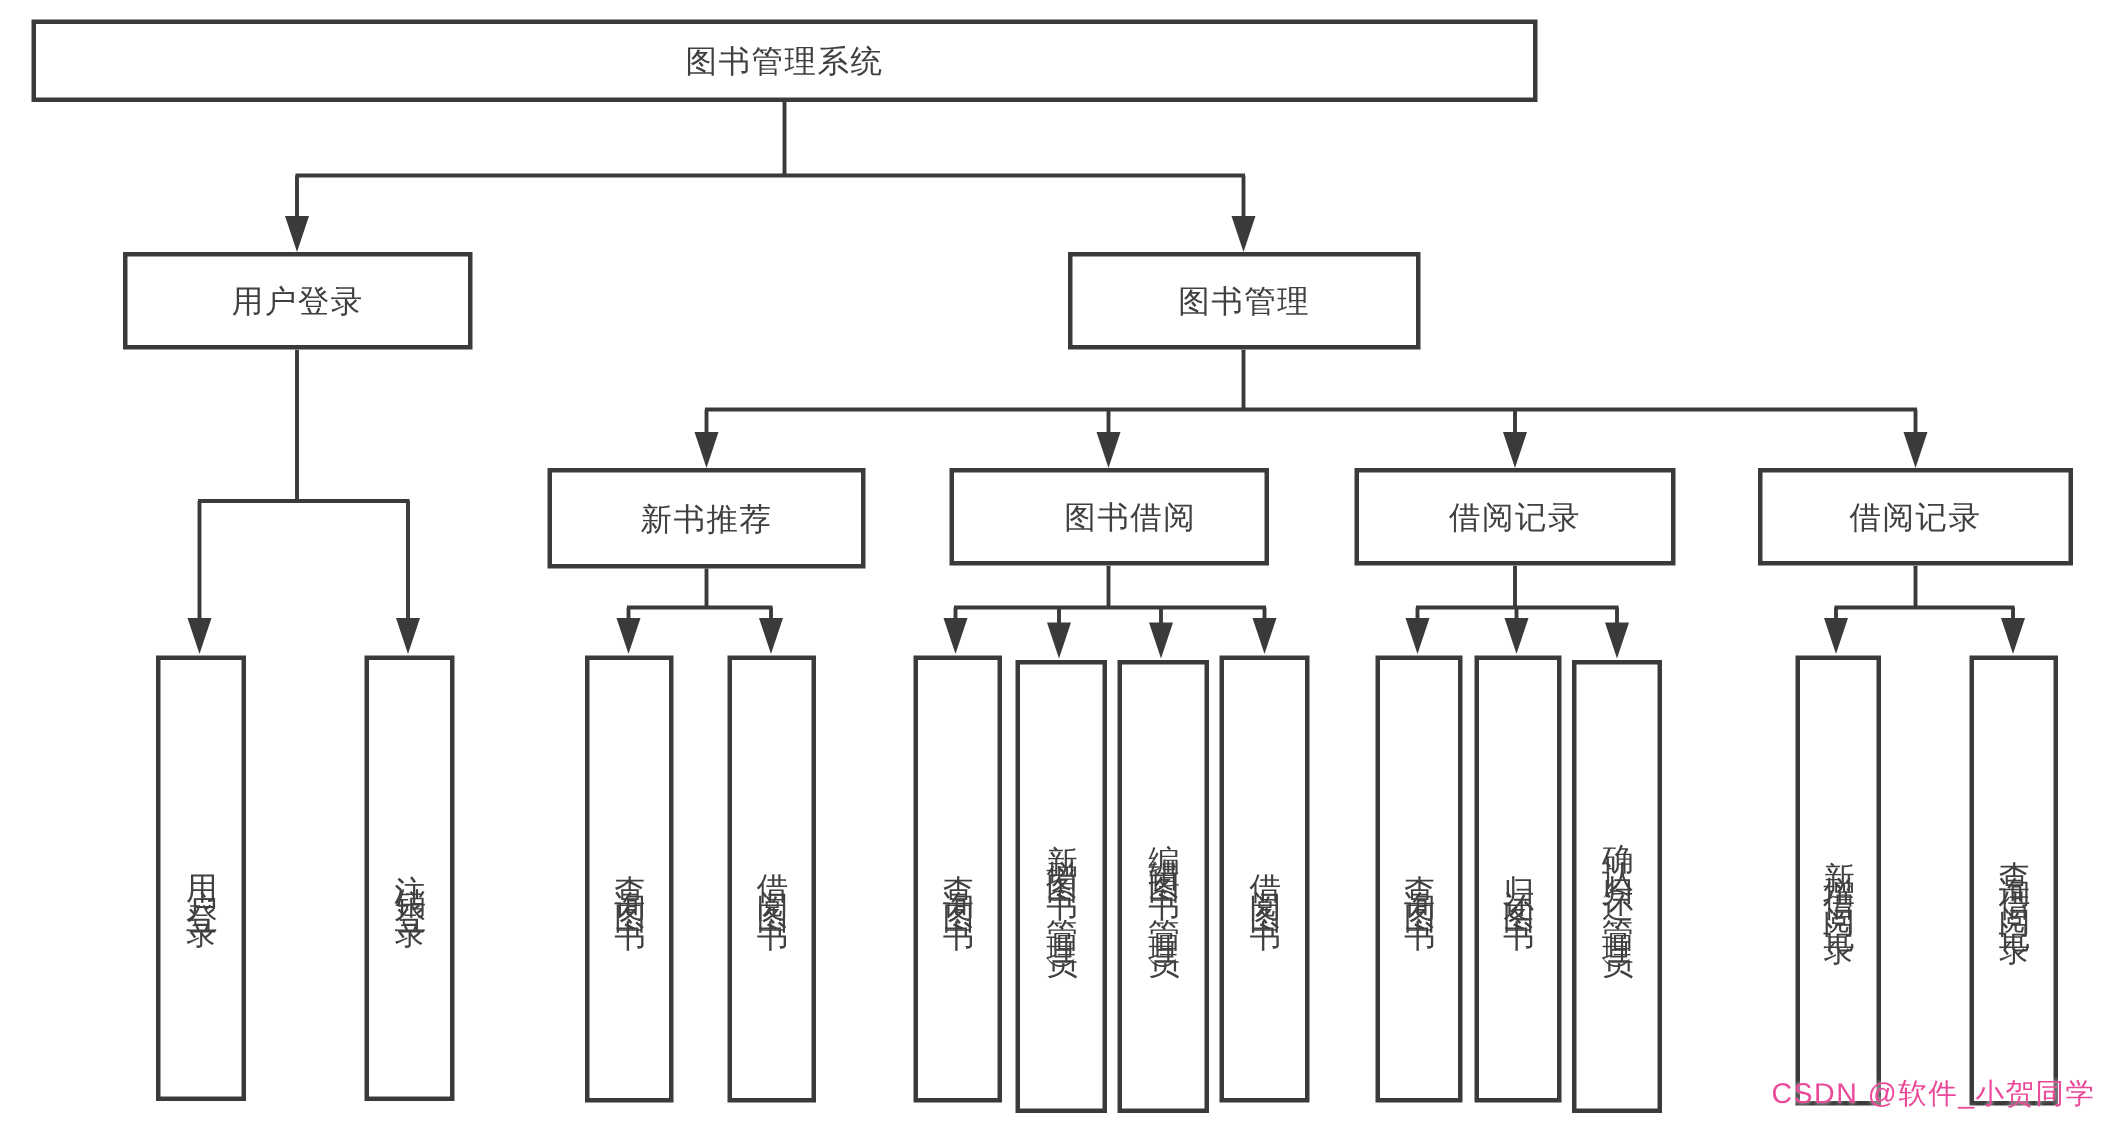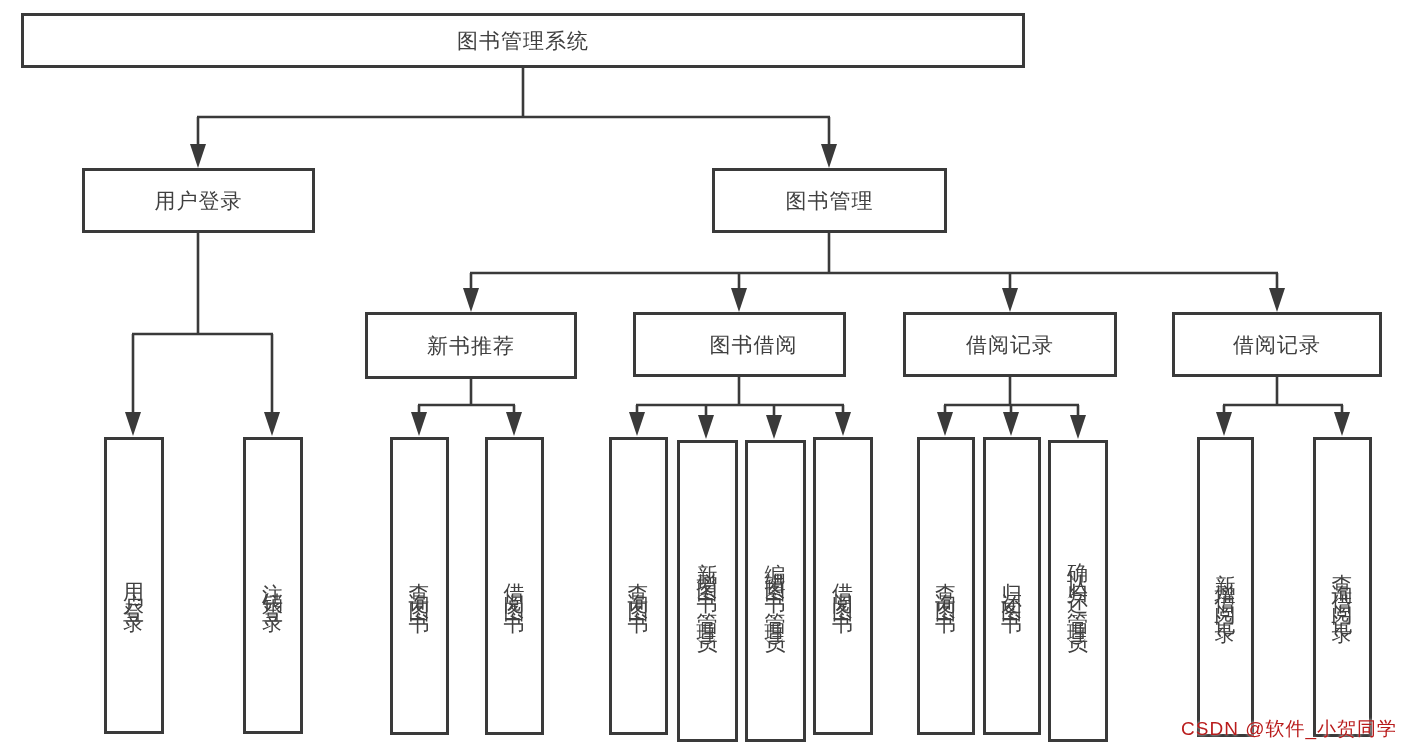--- a/index.html
+++ b/index.html
@@ -48,21 +48,21 @@
     letter-spacing: 10px;
     line-height: 1;
     font-size: 21px;
     white-space: nowrap;
   }
   .watermark {
     position: absolute;
     right: 8px;
     bottom: 5px;
     font-size: 19px;
-    color: #b91c1c;
+    color: #ec4899;
     letter-spacing: 1px;
     text-shadow: 0 0 3px #ffffff;
     pointer-events: none;
   }
 
   
   #n-root        { left: 21px;  top: 13px;  width: 1004px; height: 55px; }
   #n-user-login  { left: 82px;  top: 168px; width: 233px;  height: 65px; }
   #n-book-mgmt   { left: 712px; top: 168px; width: 235px;  height: 65px; text-align: right; }
 

